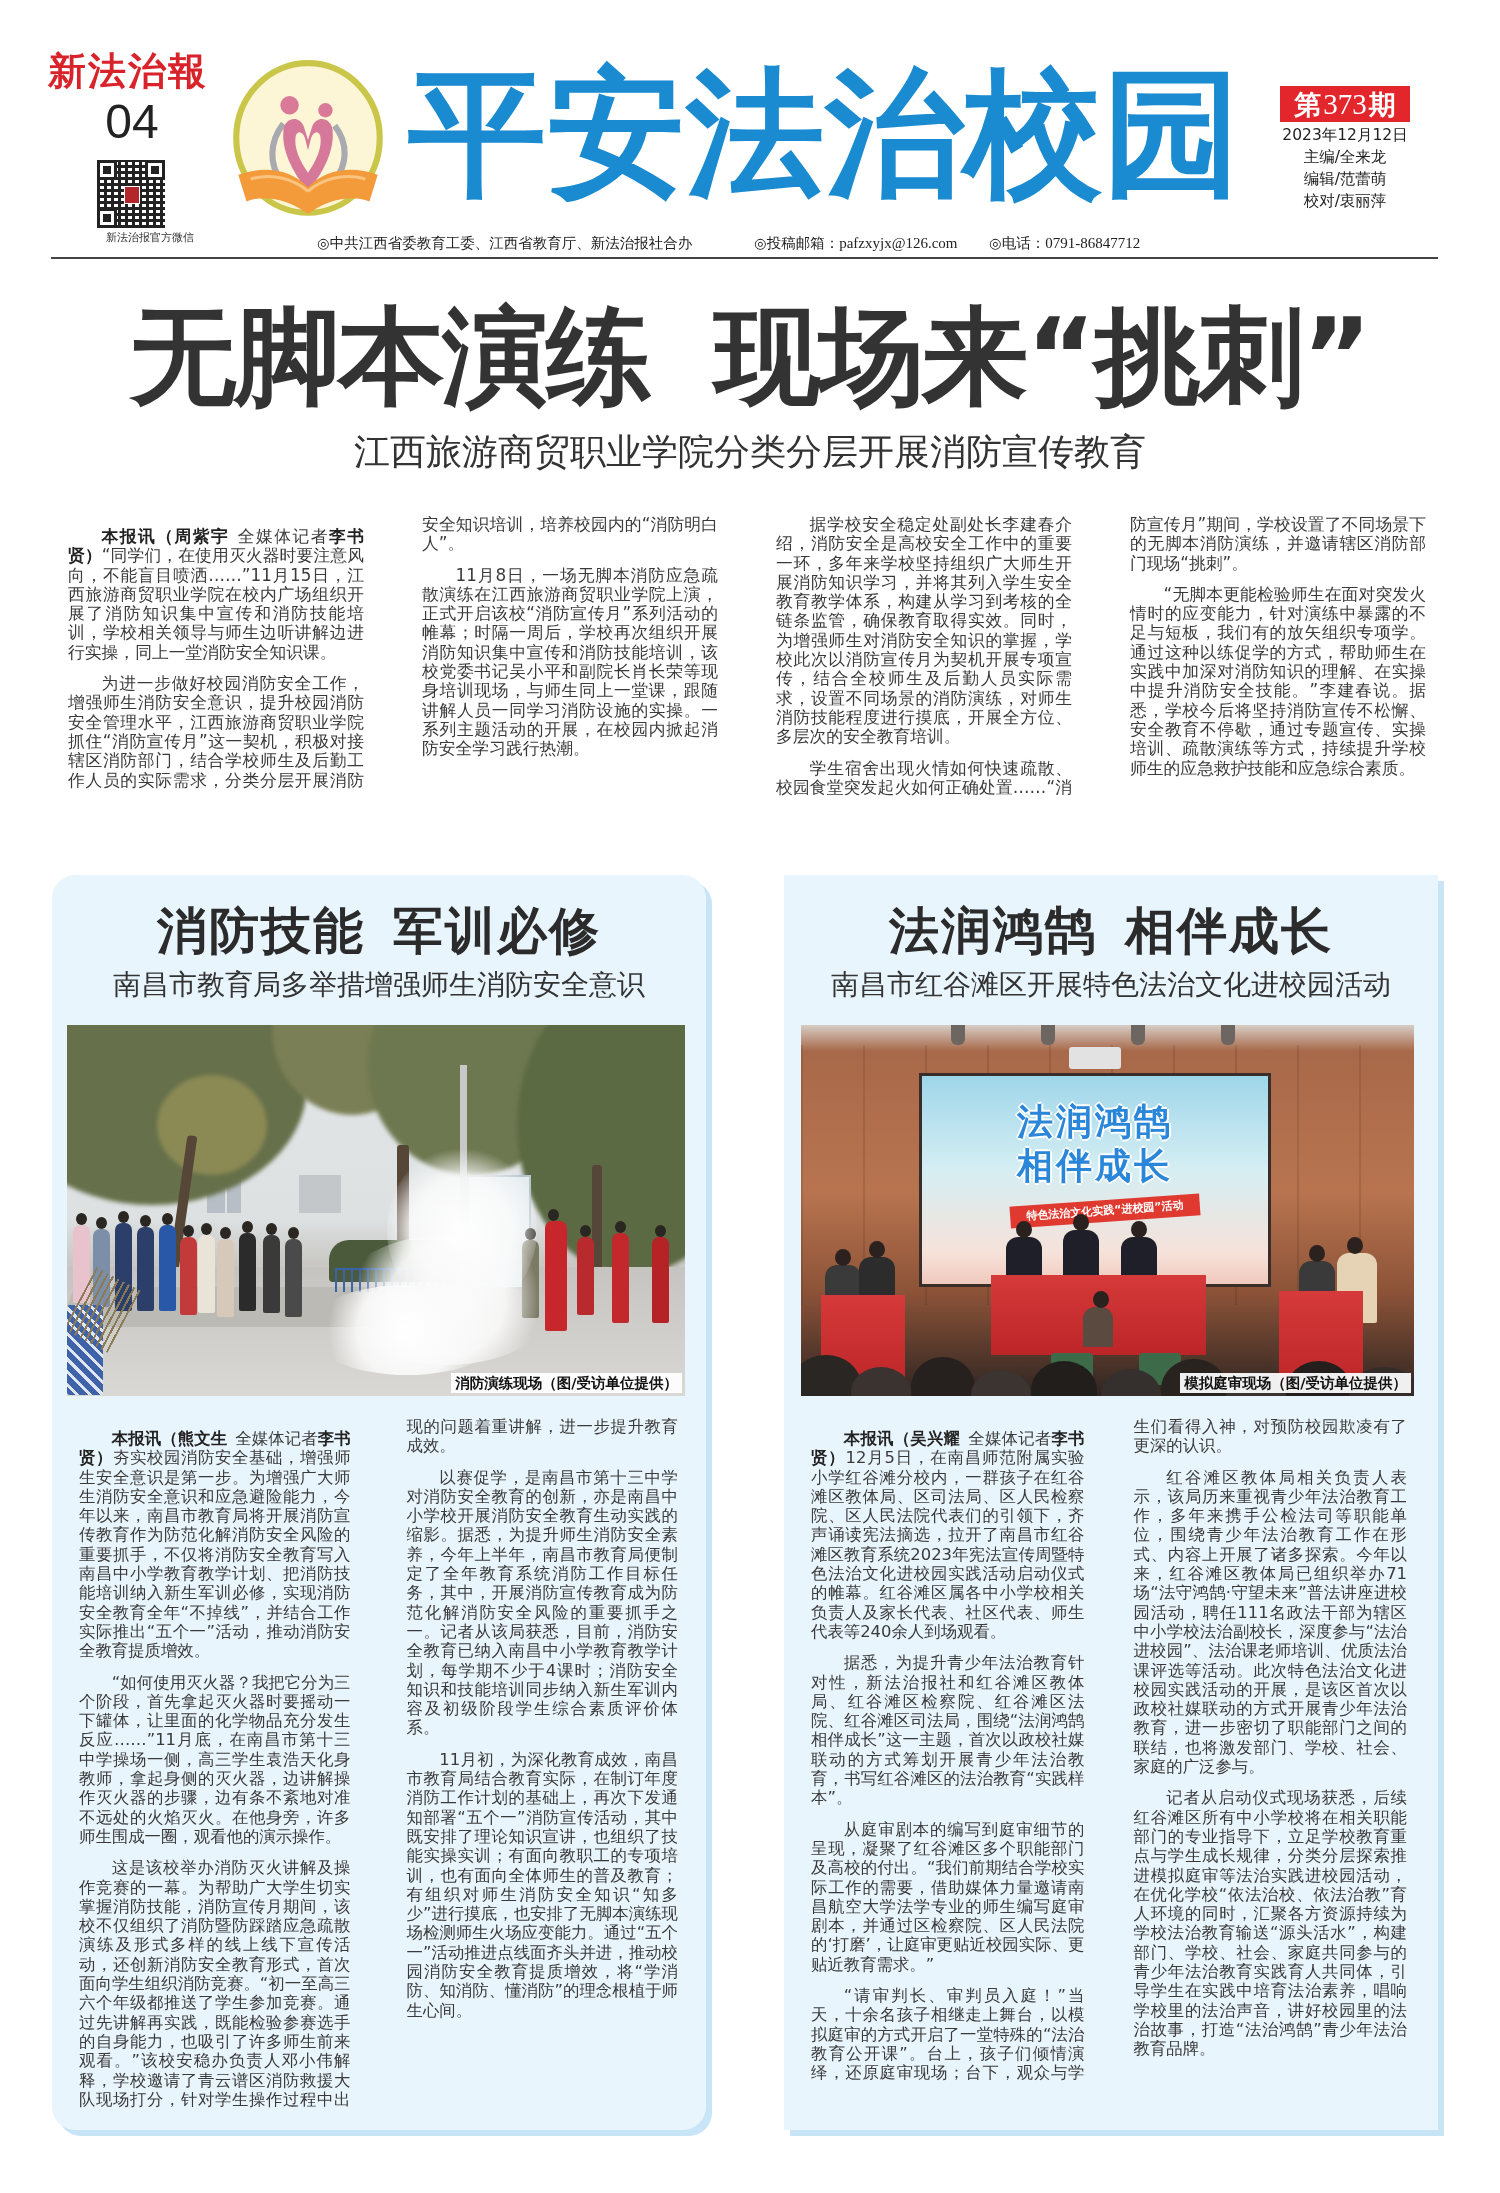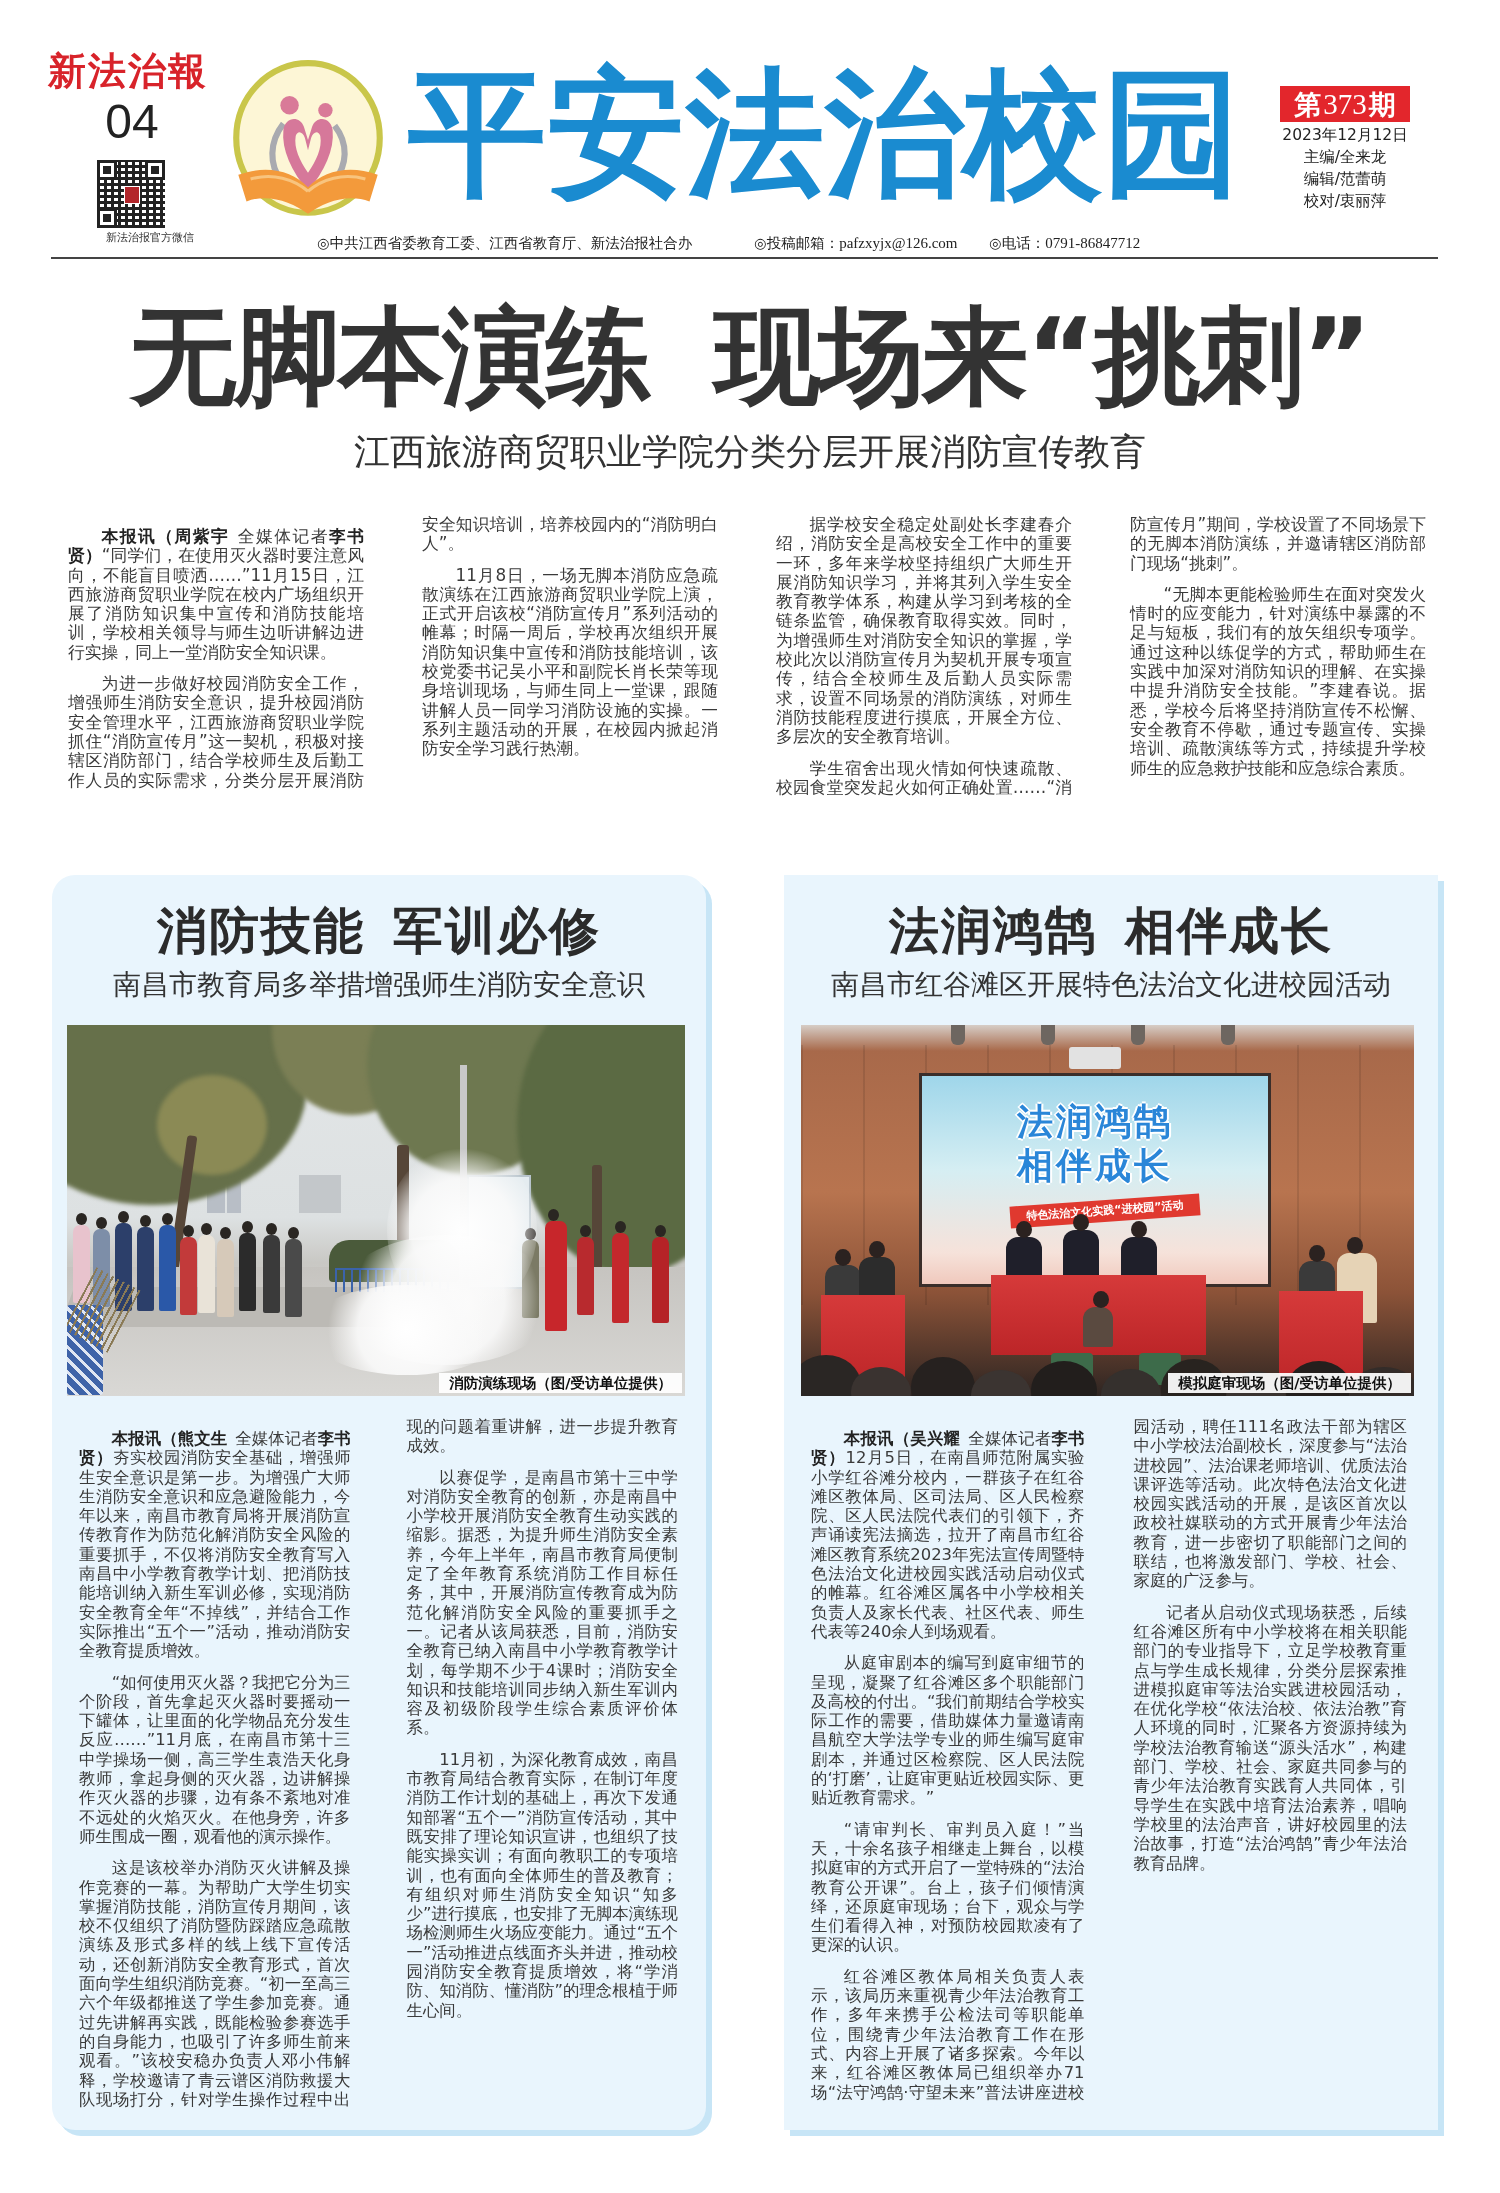--- a/index.html
+++ b/index.html
@@ -48,21 +48,21 @@
   .box-left{left:52px;border-radius:23px;} .box-right{left:784px;}
   .box-title{left:0;top:26px;width:100%;text-align:center;font:bold 50px/60px "DejaVu Serif","Liberation Serif",serif;color:#2b2b2b;letter-spacing:2px;white-space:nowrap;}
   .box-title .gap{display:inline-block;width:28px;}
   .box-subtitle{left:0;top:92px;width:100%;text-align:center;font-size:28px;line-height:36px;color:#333;white-space:nowrap;}
   .photo{top:150px;height:371px;overflow:hidden;}
   .box-left .photo{left:15px;width:618px;}
   .box-right .photo{left:17px;width:613px;}
   .box-text{top:542px;height:700px;column-count:2;column-fill:auto;overflow:hidden;font-size:16.4px;line-height:19.3px;text-align:justify;color:#3a3a3a;}
   .box-left .box-text{left:15px;width:623px;column-gap:32px;}
   .box-right .box-text{left:15px;width:620px;column-gap:25px;}
-  .caption{position:absolute;right:3px;bottom:3px;background:rgba(255,255,255,.93);color:#111;font:bold 14.5px/20px "DejaVu Sans",sans-serif;padding:0 10px;white-space:nowrap;}
+  .caption{position:absolute;right:3px;bottom:3px;background:rgba(255,255,255,.93);color:#111;font:bold 14.5px/20px "DejaVu Sans",sans-serif;padding:0 4px;white-space:nowrap;}
 
   
   .scene-outdoor{background:linear-gradient(180deg,#e3e6e7 0%,#dde1e2 52%,#c9c8c4 64%,#d6d5d2 100%);}
   .scene-outdoor i, .scene-hall i{position:absolute;display:block;}
   .bldg{background:#b8bec6;}
   .canopy{border-radius:50%;filter:blur(2px);}
   .trunk{background:#564638;border-radius:3px;}
   .ground{left:0;top:242px;width:618px;height:129px;background:linear-gradient(#c6c4c0,#d9d8d5);}
   .walk{left:0;top:262px;width:330px;height:40px;background:#bcbab5;transform:skewX(-20deg);}
   .hedge{left:262px;top:215px;width:130px;height:42px;background:#4a5a3a;border-radius:20px 20px 4px 4px;}
@@ -253,18 +253,19 @@
     <i class="head" style="left:300px;top:344px;width:60px;height:52px;background:#35302d"></i>
     <i class="head" style="left:360px;top:334px;width:66px;height:60px;background:#28231f"></i>
     <i class="head" style="left:425px;top:346px;width:60px;height:50px;background:#3a3330"></i>
     <i class="head" style="left:485px;top:336px;width:66px;height:58px;background:#241f1d"></i>
     <i class="head" style="left:548px;top:342px;width:70px;height:55px;background:#332c29"></i>
     <span class="caption">模拟庭审现场（图/受访单位提供）</span>
   </div>
 
   <div class="abs box-text">
     <p><span class="byline"><b>本报讯</b><b>（</b><b>吴兴耀</b><span class="role">全媒体记者</span><b>李书贤</b><b>）</b></span><span>12月5日，在南昌师范附属实验小学红谷滩分校内，一群孩子在红谷滩区教体局、区司法局、区人民检察院、区人民法院代表们的引领下，齐声诵读宪法摘选，拉开了南昌市红谷滩区教育系统2023年宪法宣传周暨特色法治文化进校园实践活动启动仪式的帷幕。红谷滩区属各中小学校相关负责人及家长代表、社区代表、师生代表等240余人到场观看。</span></p>
+    <p>据悉，为提升青少年法治教育针对性，新法治报社和红谷滩区教体局、红谷滩区检察院、红谷滩区法院、红谷滩区司法局，围绕“法润鸿鹄  相伴成长”这一主题，首次以政校社媒联动的方式筹划开展青少年法治教育，书写红谷滩区的法治教育“实践样本”。</p>
     <p>从庭审剧本的编写到庭审细节的呈现，凝聚了红谷滩区多个职能部门及高校的付出。“我们前期结合学校实际工作的需要，借助媒体力量邀请南昌航空大学法学专业的师生编写庭审剧本，并通过区检察院、区人民法院的‘打磨’，让庭审更贴近校园实际、更贴近教育需求。”</p>
     <p>“请审判长、审判员入庭！”当天，十余名孩子相继走上舞台，以模拟庭审的方式开启了一堂特殊的“法治教育公开课”。台上，孩子们倾情演绎，还原庭审现场；台下，观众与学生们看得入神，对预防校园欺凌有了更深的认识。</p>
     <p>红谷滩区教体局相关负责人表示，该局历来重视青少年法治教育工作，多年来携手公检法司等职能单位，围绕青少年法治教育工作在形式、内容上开展了诸多探索。今年以来，红谷滩区教体局已组织举办71场“法守鸿鹄·守望未来”普法讲座进校园活动，聘任111名政法干部为辖区中小学校法治副校长，深度参与“法治进校园”、法治课老师培训、优质法治课评选等活动。此次特色法治文化进校园实践活动的开展，是该区首次以政校社媒联动的方式开展青少年法治教育，进一步密切了职能部门之间的联结，也将激发部门、学校、社会、家庭的广泛参与。</p>
     <p>记者从启动仪式现场获悉，后续红谷滩区所有中小学校将在相关职能部门的专业指导下，立足学校教育重点与学生成长规律，分类分层探索推进模拟庭审等法治实践进校园活动，在优化学校“依法治校、依法治教”育人环境的同时，汇聚各方资源持续为学校法治教育输送“源头活水”，构建部门、学校、社会、家庭共同参与的青少年法治教育实践育人共同体，引导学生在实践中培育法治素养，唱响学校里的法治声音，讲好校园里的法治故事，打造“法治鸿鹄”青少年法治教育品牌。</p>
   </div>
 </section>
 
 </body></html>

